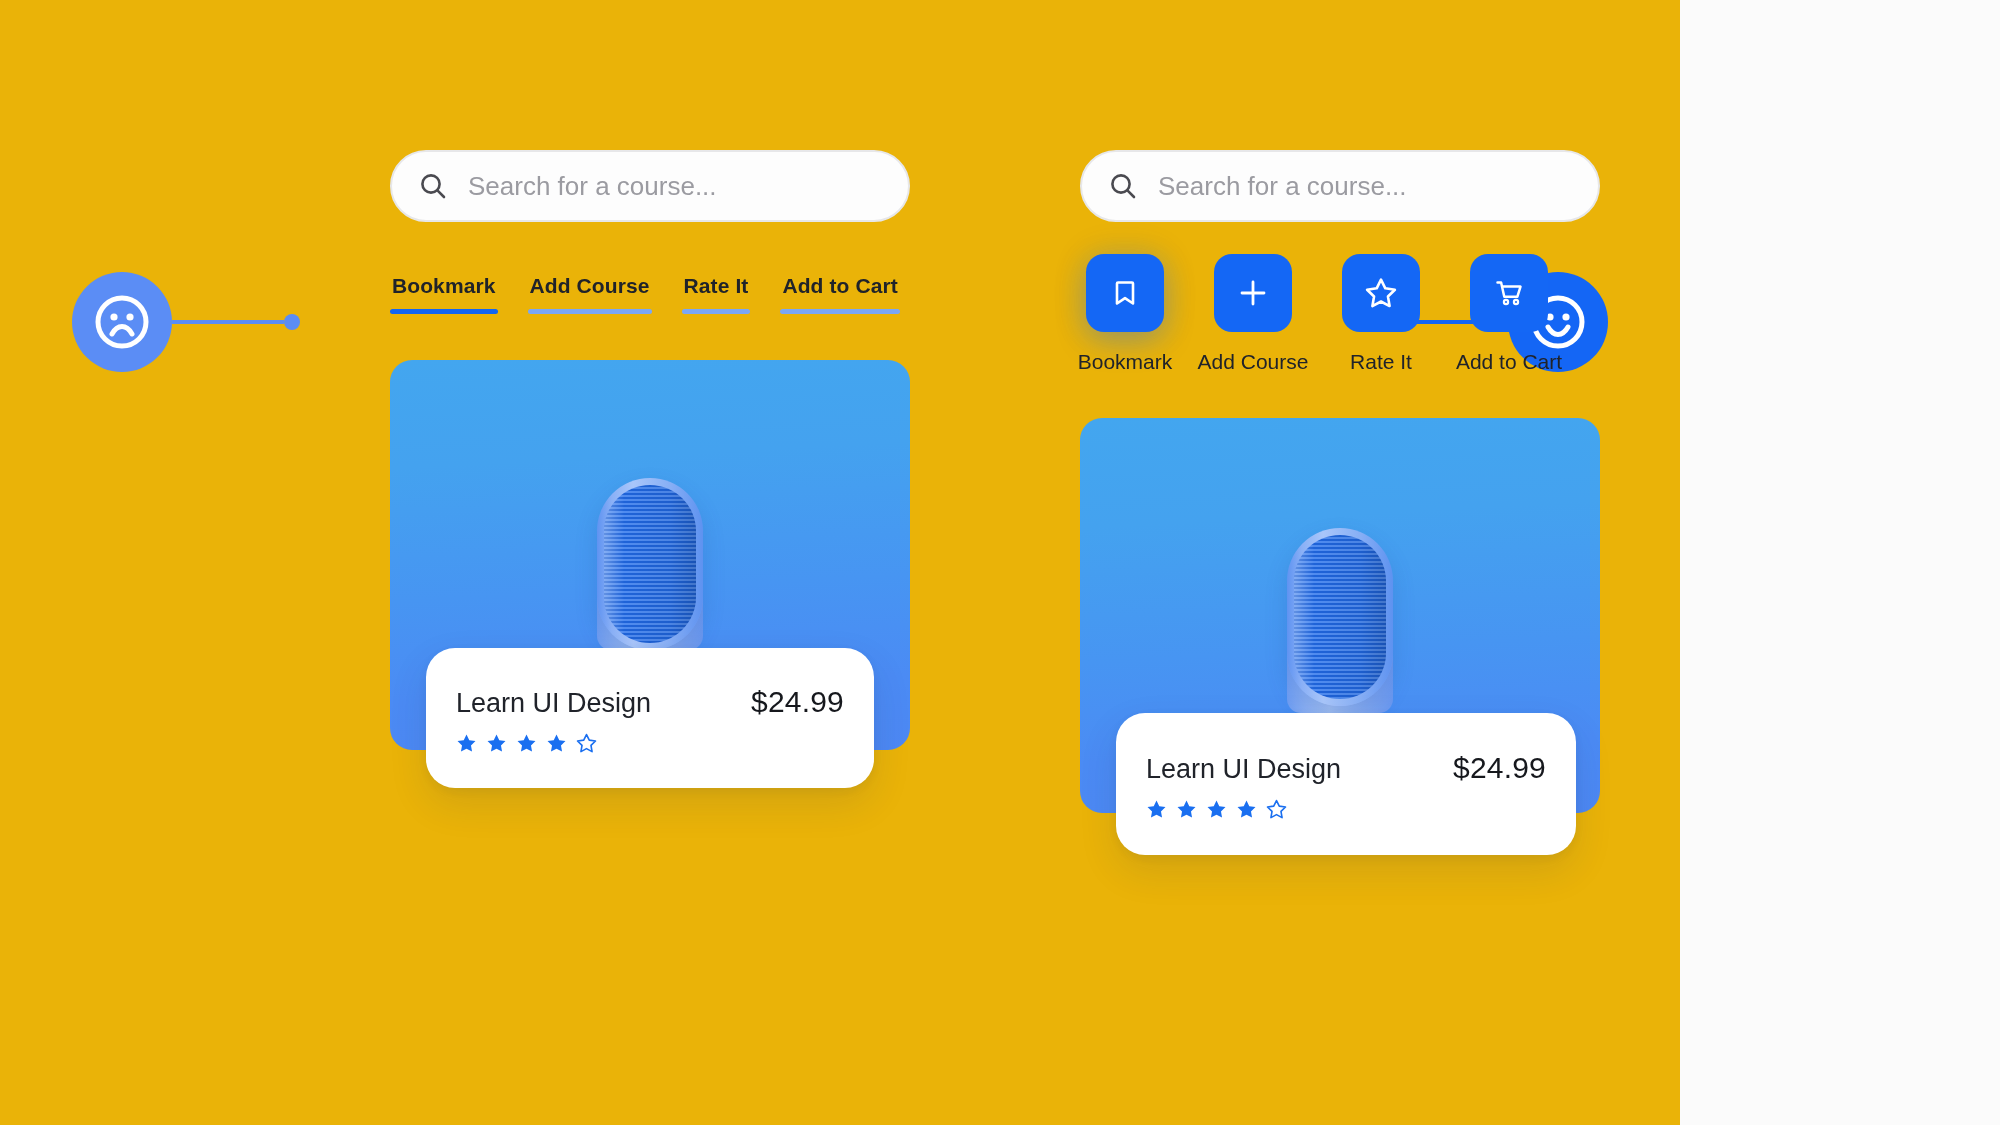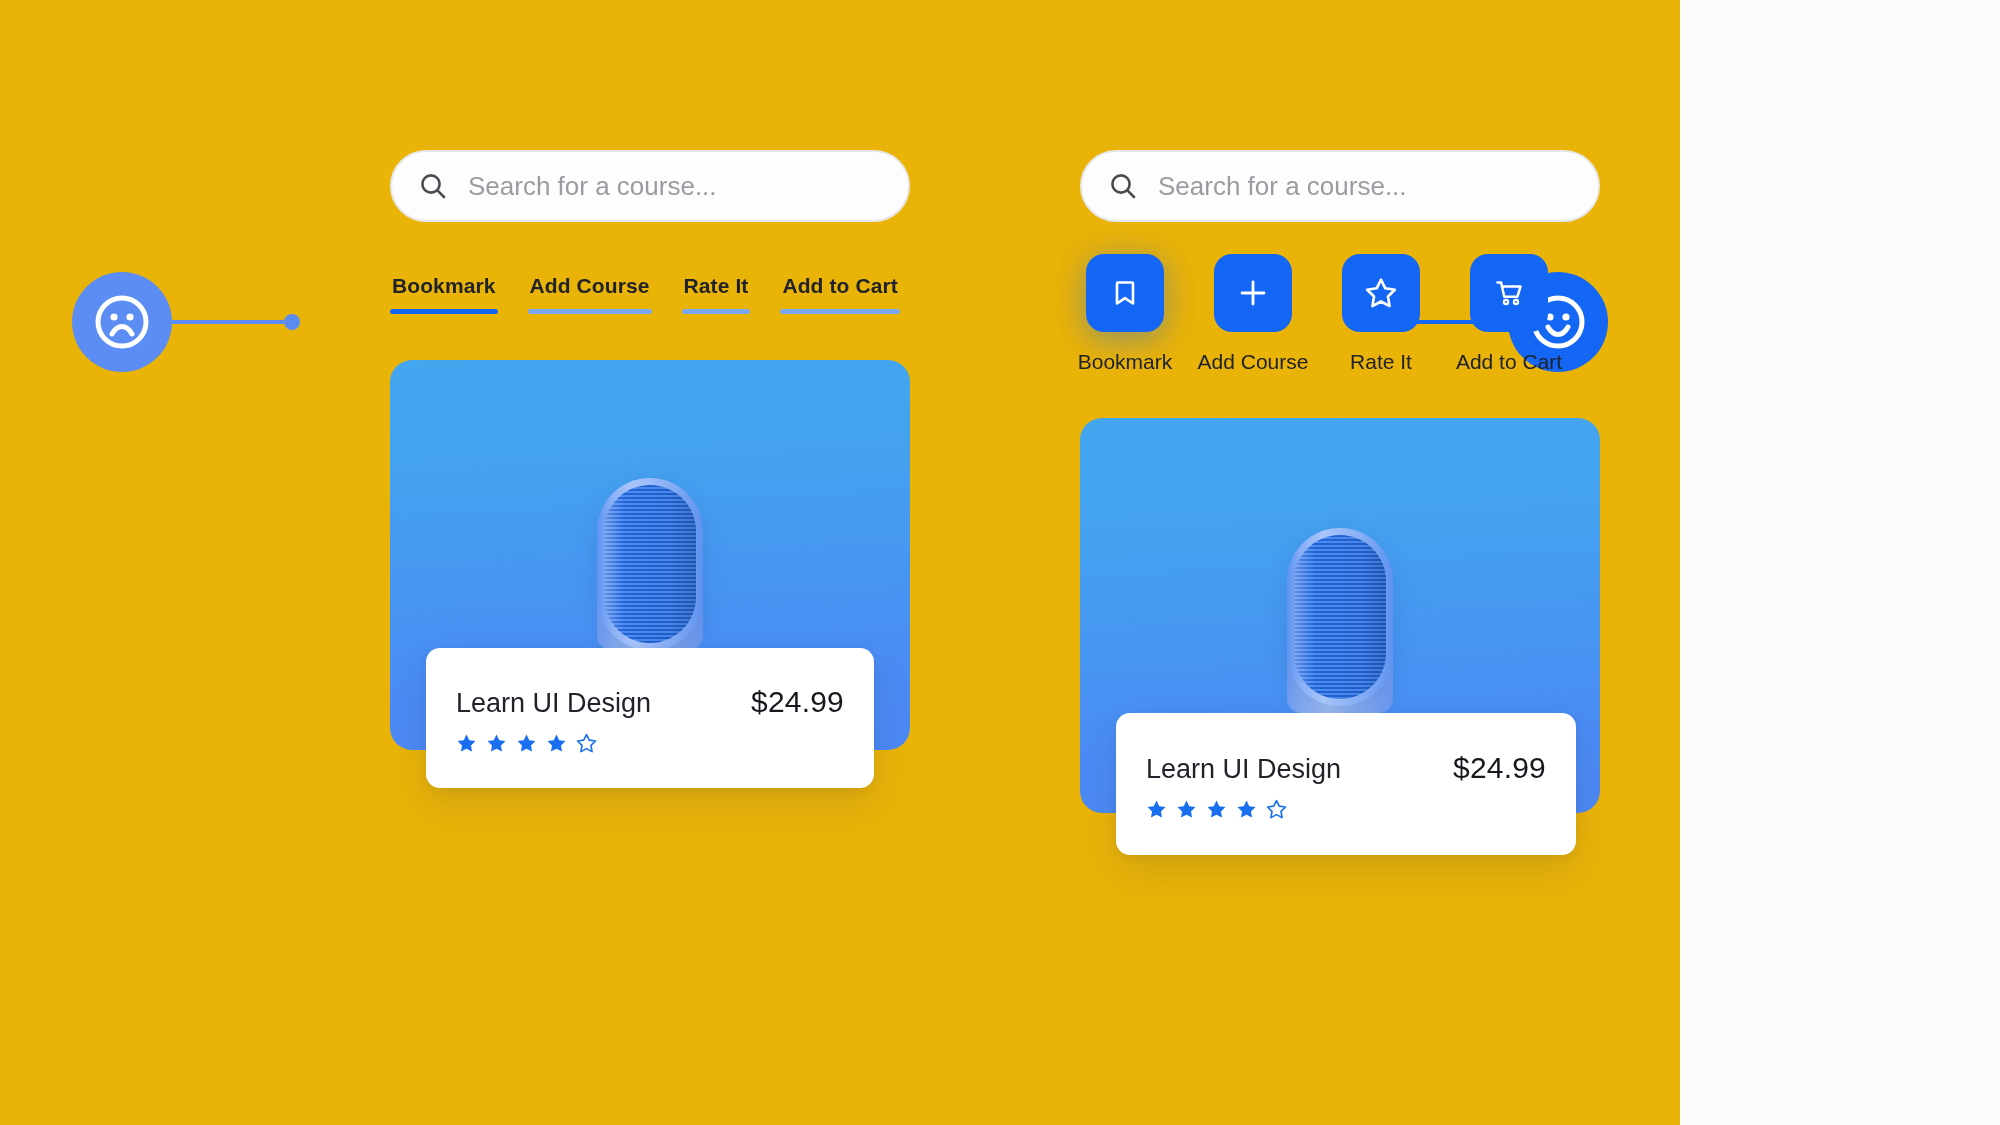--- a/index.html
+++ b/index.html
@@ -174,21 +174,21 @@
     content: "";
     position: absolute; inset: 0;
     border-radius: 50px;
     background: linear-gradient(90deg, rgba(255,255,255,.30) 0%, rgba(255,255,255,0) 22%, rgba(0,0,0,.05) 72%, rgba(0,0,0,.16) 100%);
   }
 
   
   .infocard {
     position: absolute;
     background: #ffffff;
-    border-radius: 14px;
+    border-radius: 29px;
     box-shadow: 0 16px 38px rgba(34,50,84,.12), 0 3px 10px rgba(34,50,84,.06);
   }
   .infocard-left  { left: 36px; top: 288px; width: 448px; height: 140px; }
   .infocard-right { left: 36px; top: 295px; width: 460px; height: 142px; }
 
   .infocard-row {
     display: flex; align-items: baseline; justify-content: space-between;
     padding: 0 30px;
   }
   .infocard-left  .infocard-row { padding-top: 37px; }

